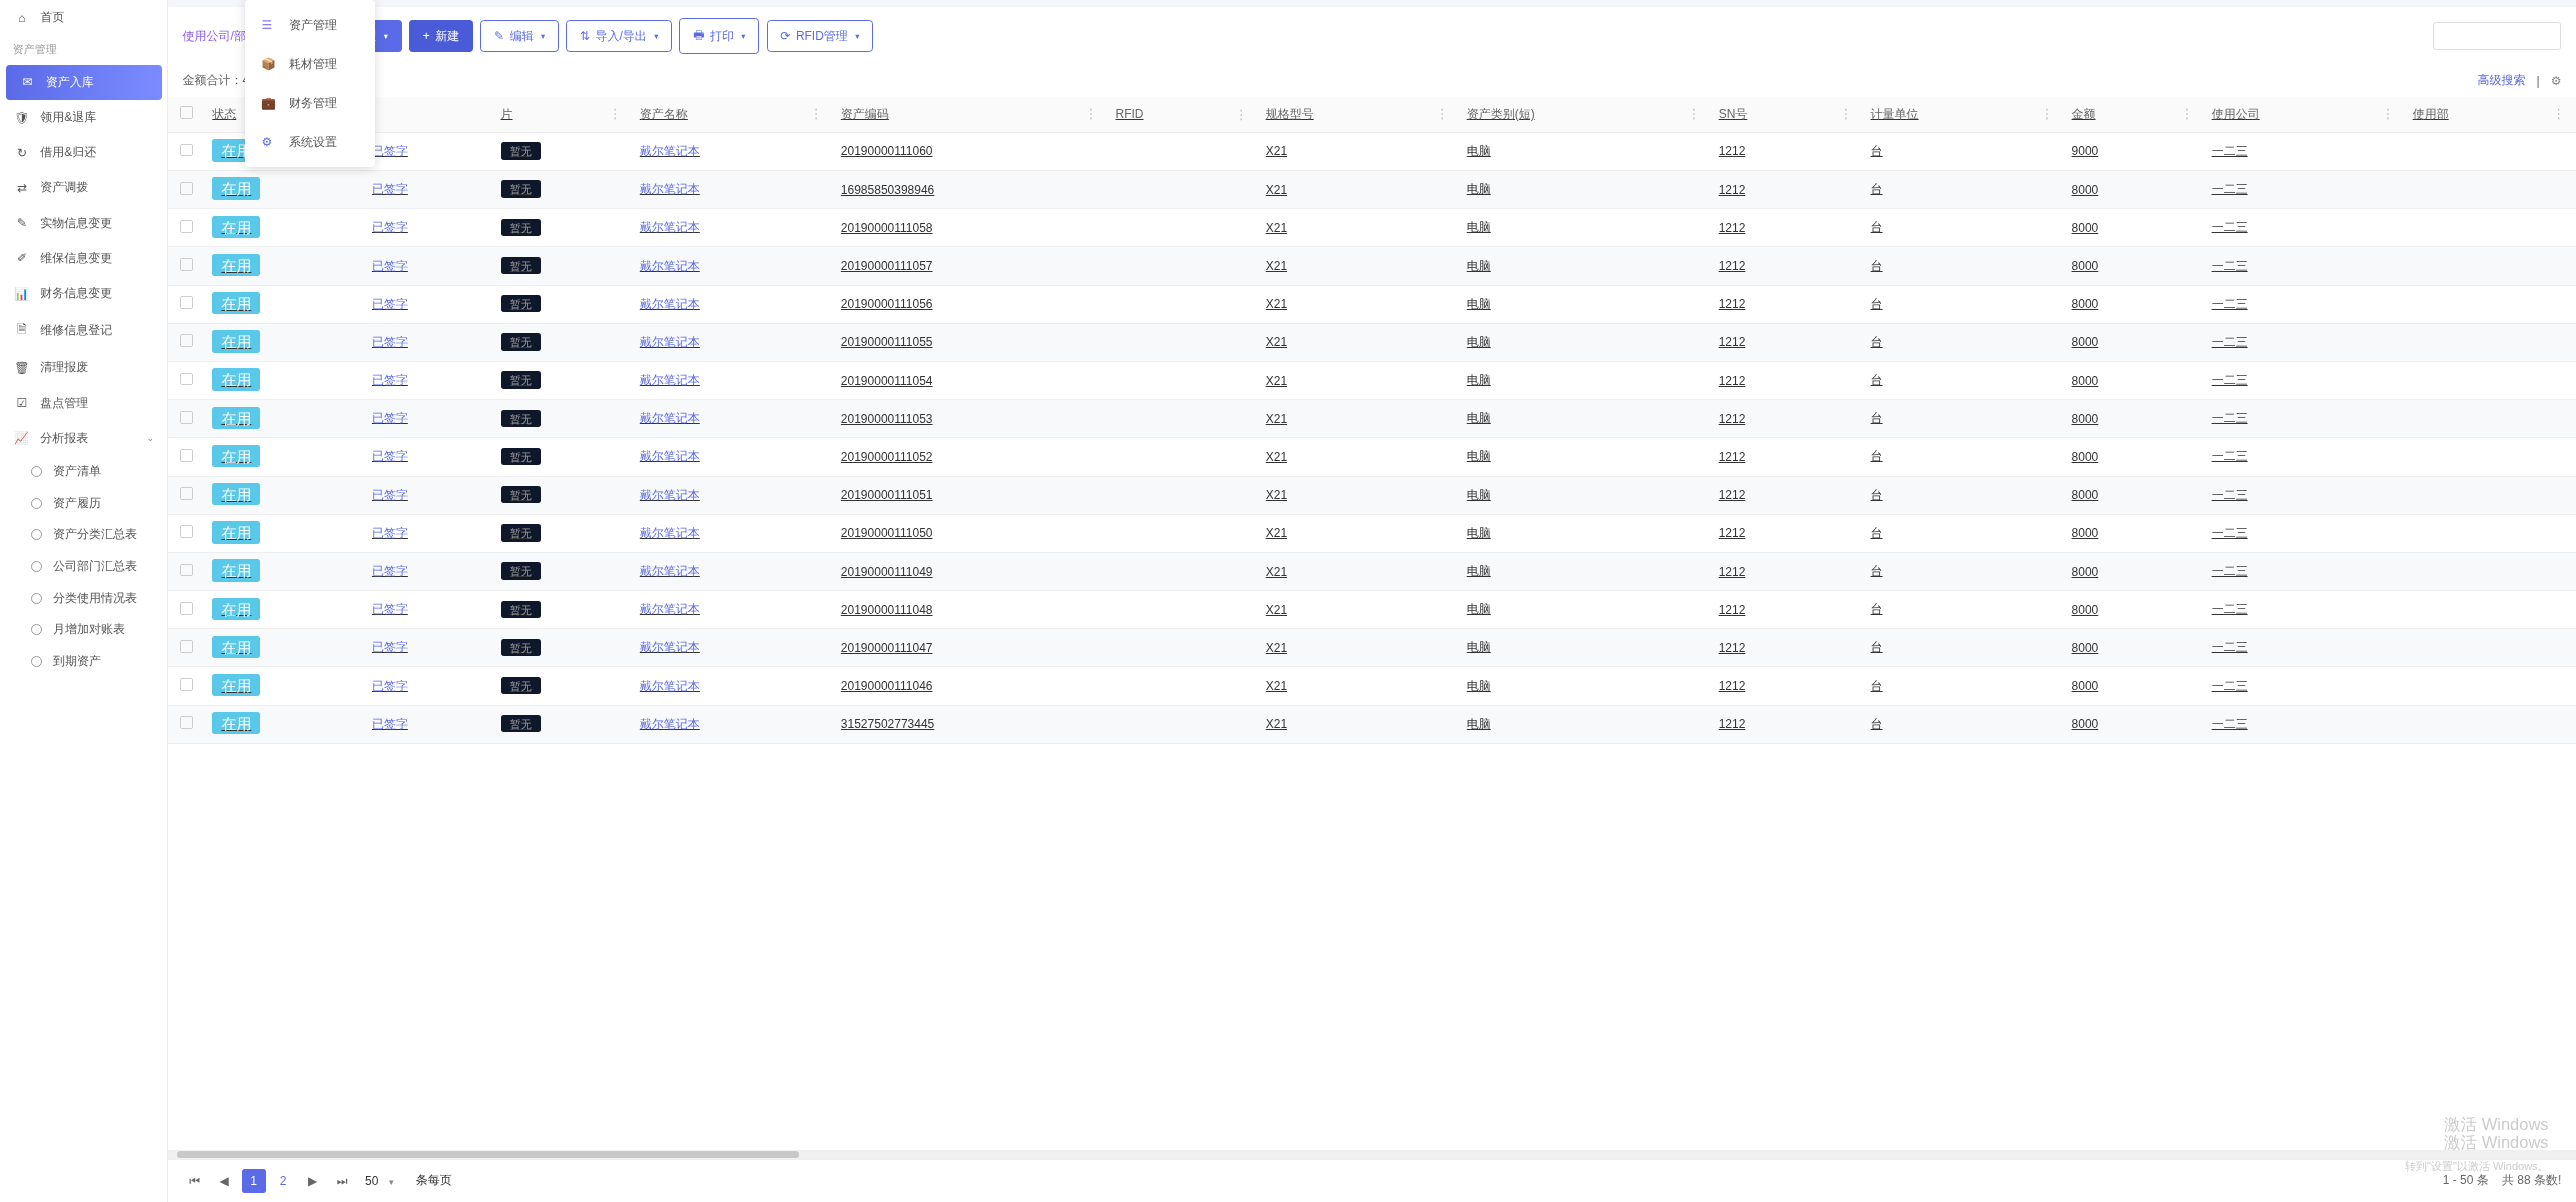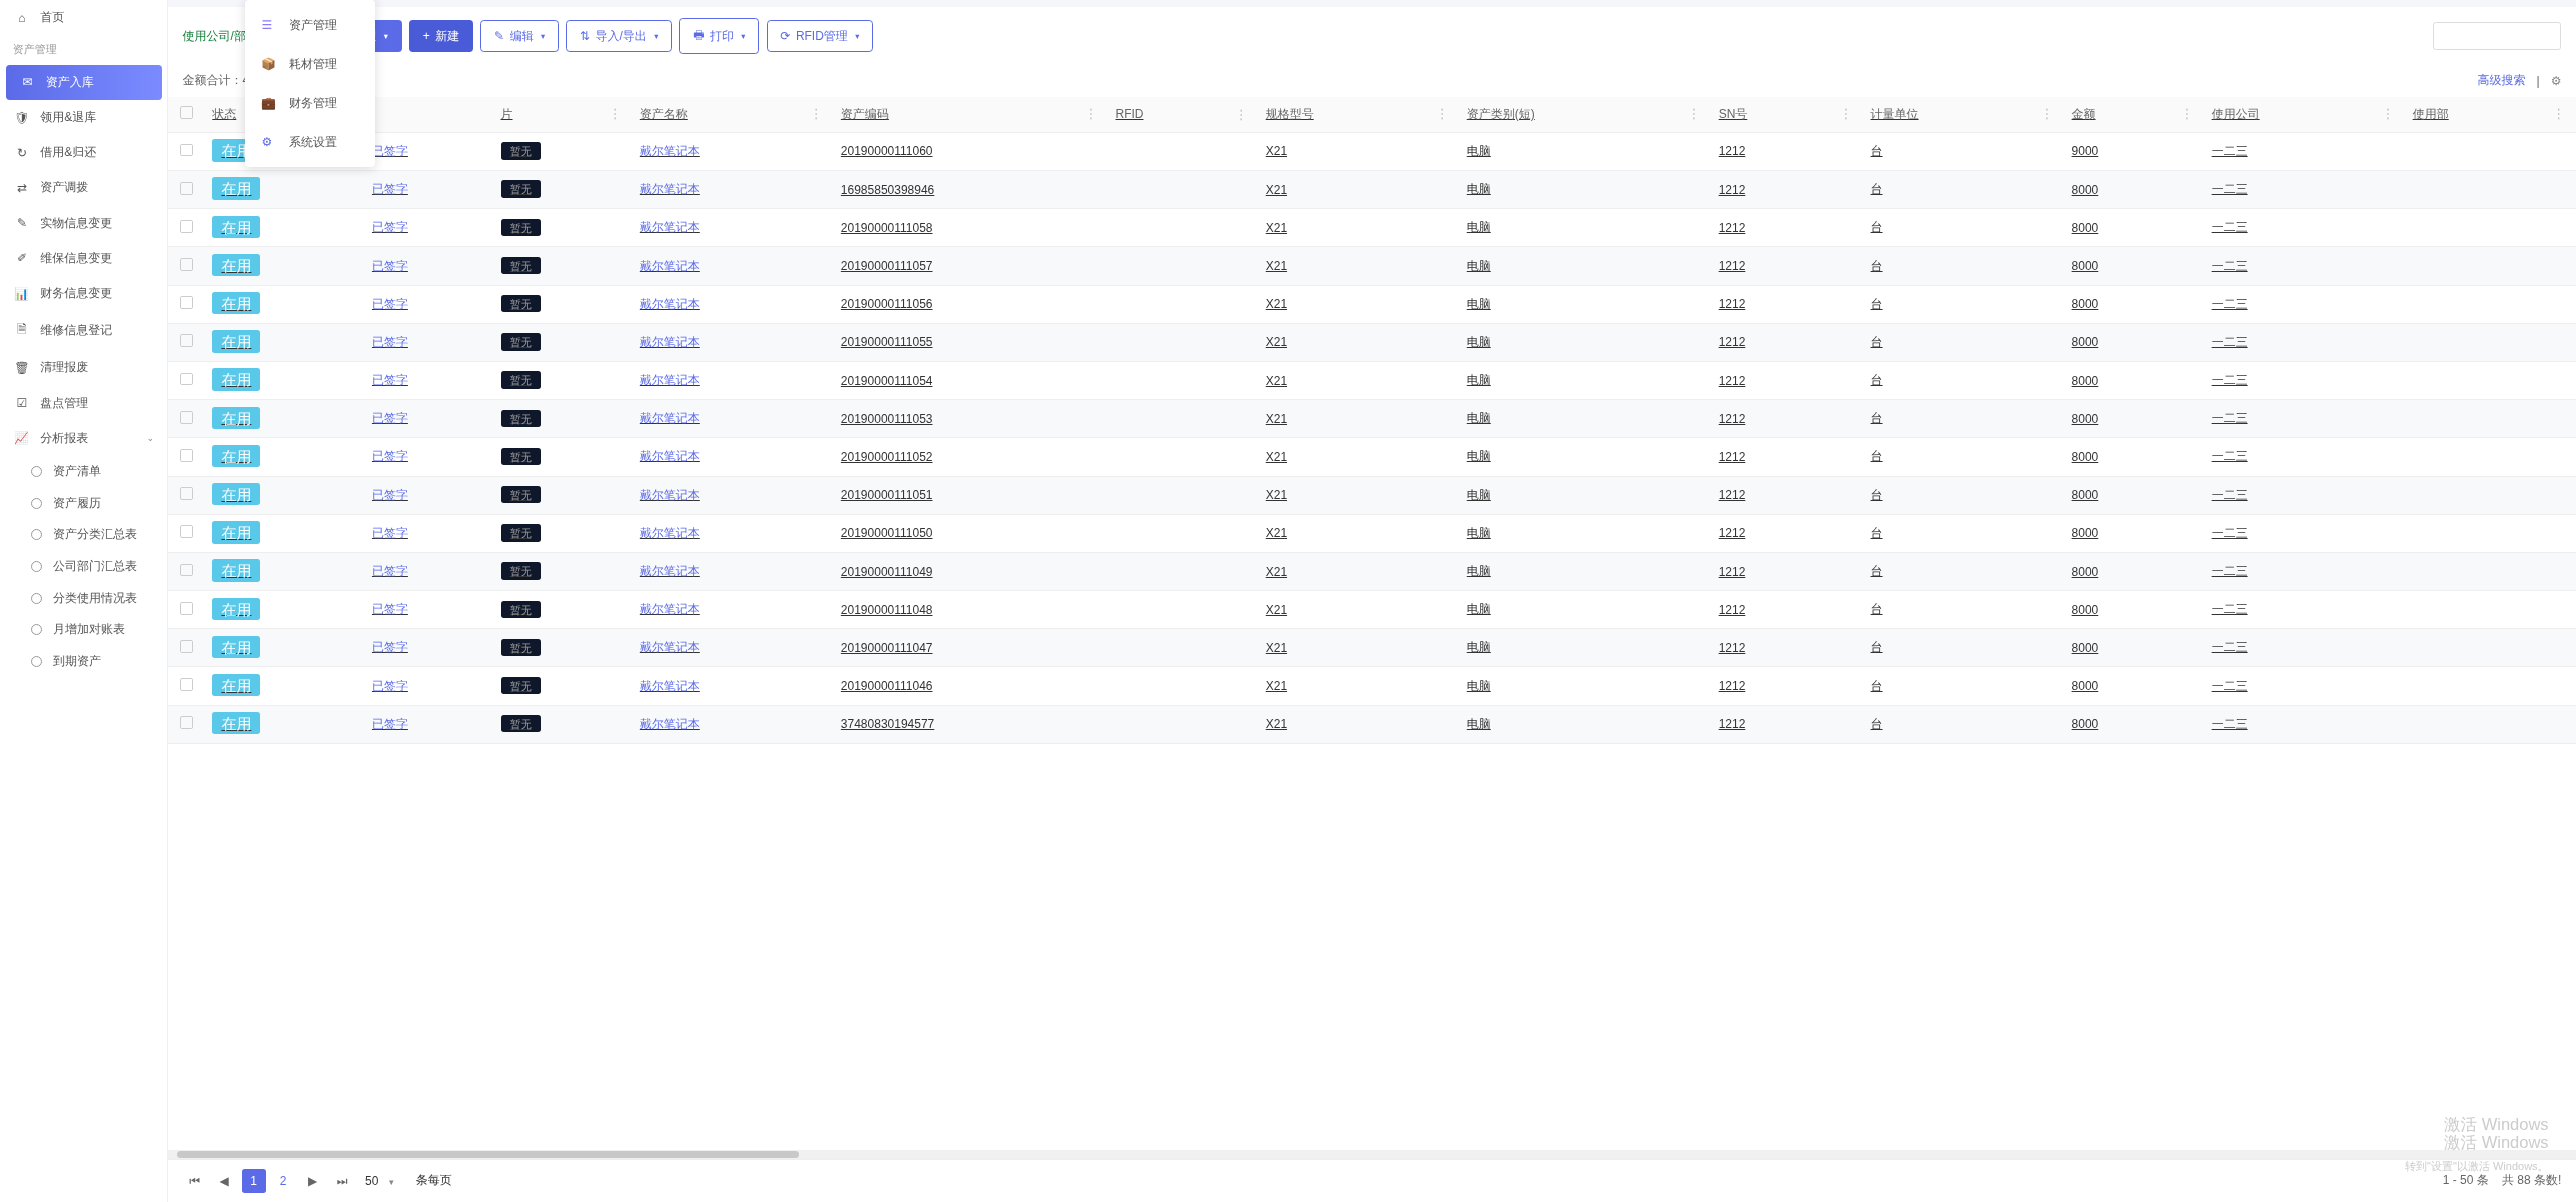--- a/index.html
+++ b/index.html
@@ -21,21 +21,21 @@
 .main { flex: 1; display: flex; flex-direction: column; background: #f5f6fa; overflow: hidden; }
 .content-card { background: #fff; margin: 7.3px 0 0 0; flex: 1; display: flex; flex-direction: column; overflow: hidden; position: relative; }
 
 
 .dropdown-menu { position: absolute; top: 0; left: 245px; width: 130px; background: #fff; box-shadow: 0 1.8px 11px rgba(0,0,0,0.15); border-radius: 3.7px; z-index: 100; padding: 5.5px 0; }
 .dropdown-item { display: flex; align-items: center; padding: 11px 16.5px; cursor: pointer; color: #555; }
 .dropdown-item .icon { width: 16.5px; margin-right: 11px; }
 
 
 .toolbar { display: flex; align-items: center; padding: 11px 14.6px; gap: 7.3px; flex-wrap: wrap; }
-.filter-label { color: #15803d; margin-right: 3.7px; }
+.filter-label { color: #8b5cf6; margin-right: 3.7px; }
 .select-box { border: 0.9px solid #ddd; border-radius: 2.7px; padding: 5.5px 22px 5.5px 9.1px; position: relative; min-width: 27.4px; background: #fff; cursor: pointer; }
 .select-box::after { content: '▾'; position: absolute; right: 7.3px; top: 50%; transform: translateY(-50%); color: #aaa; font-size: 9.1px; }
 .btn { display: inline-flex; align-items: center; padding: 6.4px 12.8px; border-radius: 3.7px; cursor: pointer; font-size: 12px; gap: 5.5px; border: 0.9px solid transparent; white-space: nowrap; }
 .btn-primary { background: #5b6be8; color: #fff; }
 .btn-primary.dark { background: #4a5bd8; }
 .btn-outline { background: #fff; border: 0.9px solid #5b6be8; color: #5b6be8; }
 .btn .caret { font-size: 8.2px; margin-left: 1.8px; }
 .search-box { margin-left: auto; border: 0.9px solid #ddd; border-radius: 2.7px; padding: 5.5px 9.1px; width: 128px; }
 
 
@@ -492,21 +492,21 @@
     <td>8000</td>
     <td>一二三</td>
     <td></td>
               </tr>
               <tr class="alt">
     <td class="col-chk"><span class="chk"></span></td>
     <td><span class="tag-status">在用</span></td>
     <td><span class="tag-sign">已签字</span></td>
     <td><span class="tag-img">暂无</span></td>
     <td><span class="link-name">戴尔笔记本</span></td>
-    <td>37480830194577</td>
+    <td>31527502773445</td>
     <td></td>
     <td>X21</td>
     <td>电脑</td>
     <td>1212</td>
     <td>台</td>
     <td>8000</td>
     <td>一二三</td>
     <td></td>
               </tr>
             </tbody>

